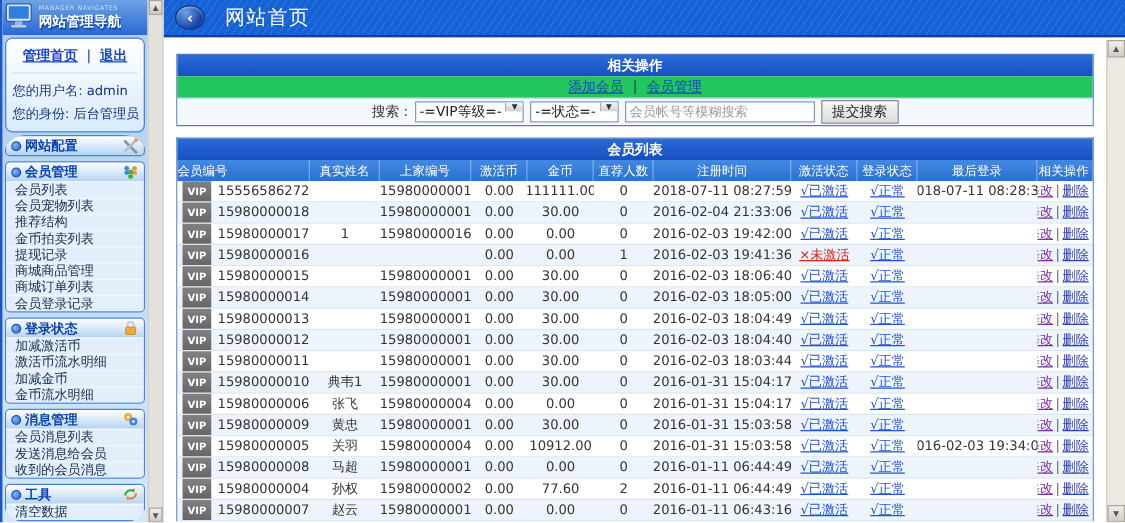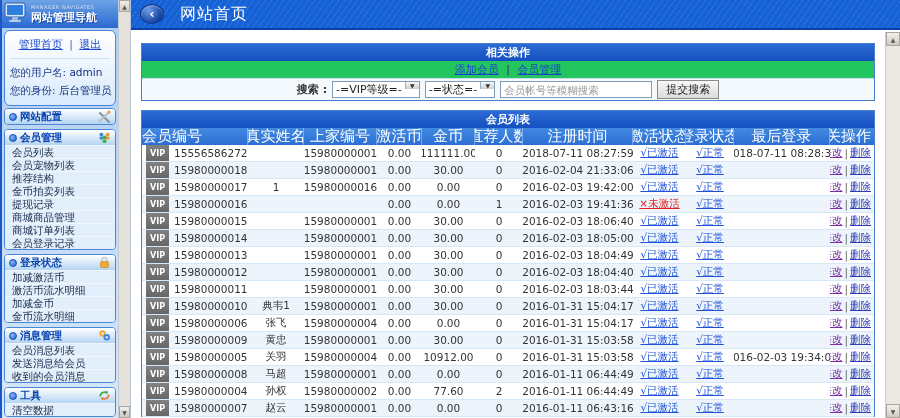--- a/index.html
+++ b/index.html
@@ -8,26 +8,26 @@
   .app { display:flex; width:900px; height:418px; overflow:hidden; }
 
   
   .sidebar { width:118px; flex:none; background:linear-gradient(180deg,#aecdf0,#d6e7f8); border-left:2px solid #1c57c6; display:flex; flex-direction:column; overflow:hidden; }
   .logo { height:28px; flex:none; background:linear-gradient(180deg,#6ea3e6,#2a69d2); display:flex; align-items:center; padding:1px 2px; position:relative; }
   .logo-icon { flex:none; margin-right:3px; }
   .logo-texts { overflow:hidden; }
   .logo-small { font-size:5px; color:#cfe0f5; letter-spacing:.5px; white-space:nowrap; }
   .logo-title { font-size:11px; font-weight:bold; color:#fff; text-shadow:1px 1px 1px #0c3c9a; white-space:nowrap; }
   .user-panel { margin:2px; border:1px solid #4a86d8; border-radius:6px; background:linear-gradient(180deg,#ffffff,#d8eafc); padding:4px 5px 5px 5px; flex:none; }
-  .user-links { text-align:center; font-weight:normal; padding:2px 0 6px 0; border-bottom:1px solid #cfe1f4; margin-bottom:5px; }
+  .user-links { text-align:center; font-weight:bold; padding:2px 0 6px 0; border-bottom:1px solid #cfe1f4; margin-bottom:5px; }
   .user-links .lk { color:#1a49c8; text-decoration:underline; cursor:pointer; }
   .user-links .sep { color:#4a6fb0; margin:0 3px; text-decoration:none; }
   .user-line { color:#1c3a86; padding:2px 0; white-space:nowrap; font-size:10.5px; }
   .user-line b { font-weight:normal; color:#10307a; }
-  .menu { flex:1; overflow:hidden; }
+  .menu { flex:1; overflow:hidden;border-radius:19px; }
   .section { margin:0 2px 4px 2px; border:1px solid #4a86d8; border-radius:4px; overflow:hidden; background:#e2eefa; }
   .section-header { height:15px; background:linear-gradient(180deg,#ffffff,#b4d4f2); display:flex; align-items:center; padding:0 4px; color:#0a43b0; font-weight:bold; font-size:10.5px; cursor:pointer; }
   .bullet { width:8px; height:8px; border-radius:50%; flex:none; background:radial-gradient(circle at 35% 35%,#8ab8f5,#1b5cd8); margin-right:3px; border:1px solid #1b4fb8; }
   .sec-title { flex:1; white-space:nowrap; overflow:hidden; }
   .sec-icon { flex:none; width:13px; height:13px; }
   .item { height:13px; line-height:13px; padding-left:7px; color:#1a2b4a; font-size:10.5px; background:#e2eefa; border-top:1px solid #eff6fd; white-space:nowrap; cursor:pointer; }
 
   
   .side-scroll { width:13px; flex:none; background:#e4e1db; border-left:1px solid #c2cbd8; border-right:1px solid #b9c4d6; display:flex; flex-direction:column; justify-content:space-between; }
   .scroll-btn { height:12px; background:linear-gradient(180deg,#f2f0ec,#cfcbc3); border:1px solid #aaa69e; color:#555; font-size:6px; display:flex; align-items:center; justify-content:center; cursor:pointer; }
@@ -45,32 +45,32 @@
   .main-scroll { position:absolute; right:0; top:32px; bottom:0; width:15px; background:#ece9e3; border-left:1px solid #d0ccc4; display:flex; flex-direction:column; justify-content:space-between; }
   .main-scroll .scroll-btn { height:14px; }
 
   
   .panel { border:1px solid #4a7fd0; margin-bottom:9px; background:#fff; }
   .panel-title { height:17px; line-height:17px; background:linear-gradient(180deg,#2c6ad4,#1450c0); color:#fff; text-align:center; font-weight:bold; font-size:11px; }
   .ops-links { height:18px; line-height:18px; background:#22c55e; text-align:center; border-bottom:1px solid #c8dcf2; }
   .ops-links .lk { color:#1a3fd0; text-decoration:underline; cursor:pointer; }
   .ops-links .sep { color:#335; margin:0 4px; }
   .ops-search { height:21px; background:#f4f9fd; display:flex; align-items:center; justify-content:center; gap:5px; }
-  .search-label { color:#333;font-weight:bold; }
+  .search-label { color:#333; }
   .fake-select { display:flex; align-items:flex-start; border:1px solid #7f9db9; background:#fff; height:17px; cursor:pointer; }
   .fake-select .sel-text { padding:0 3px; line-height:15px; color:#222; white-space:nowrap; }
   .fake-select .sel-arrow { width:14px; background:linear-gradient(180deg,#f8f8f8,#cfcfcf); border-left:1px solid #9db2c8; font-size:6px; color:#333; display:flex; align-items:center; justify-content:center; }
   .search-input { width:152px; height:17px; border:1px solid #7f9db9; font-size:10.5px; padding:0 3px; font-family:inherit; color:#333; }
   .search-input::placeholder { color:#999; }
   .submit-btn { height:19px; padding:0 8px; font-size:11px; font-family:inherit; color:#222; border:1px solid #8a8a8a; background:linear-gradient(180deg,#f7f7f7,#dcdcdc); cursor:pointer; }
 
   
   .table-panel { margin-bottom:0; border-bottom:none; }
   .thead { display:flex; height:17px; background:linear-gradient(180deg,#4289e2,#2b6fd3); color:#fff; }
-  .th { display:flex; align-items:center; justify-content:center; border-right:1px solid rgba(255,255,255,.35); font-size:15px; white-space:nowrap; overflow:hidden; flex:none;font-family:Liberation Mono, monospace; }
+  .th { display:flex; align-items:center; justify-content:center; border-right:1px solid rgba(255,255,255,.35); font-size:10px; white-space:nowrap; overflow:hidden; flex:none;font-family:Liberation Mono, monospace; }
   .th:last-child { border-right:none; }
   .tr { display:flex; height:17px; align-items:center; border-bottom:1px solid #d7e7f7; color:#333; background:#fff; }
   .tr.alt { background:#edf4fb; }
   .td { white-space:nowrap; overflow:hidden; font-size:10.5px; display:flex; align-items:center; justify-content:center; flex:none; height:100%; }
   .c-id { width:106px; justify-content:flex-start; }
   .c-name { width:56px; }
   .c-parent { width:73px; }
   .c-act { width:45px; }
   .c-gold { width:53px; }
   .c-ref { width:48px; }

